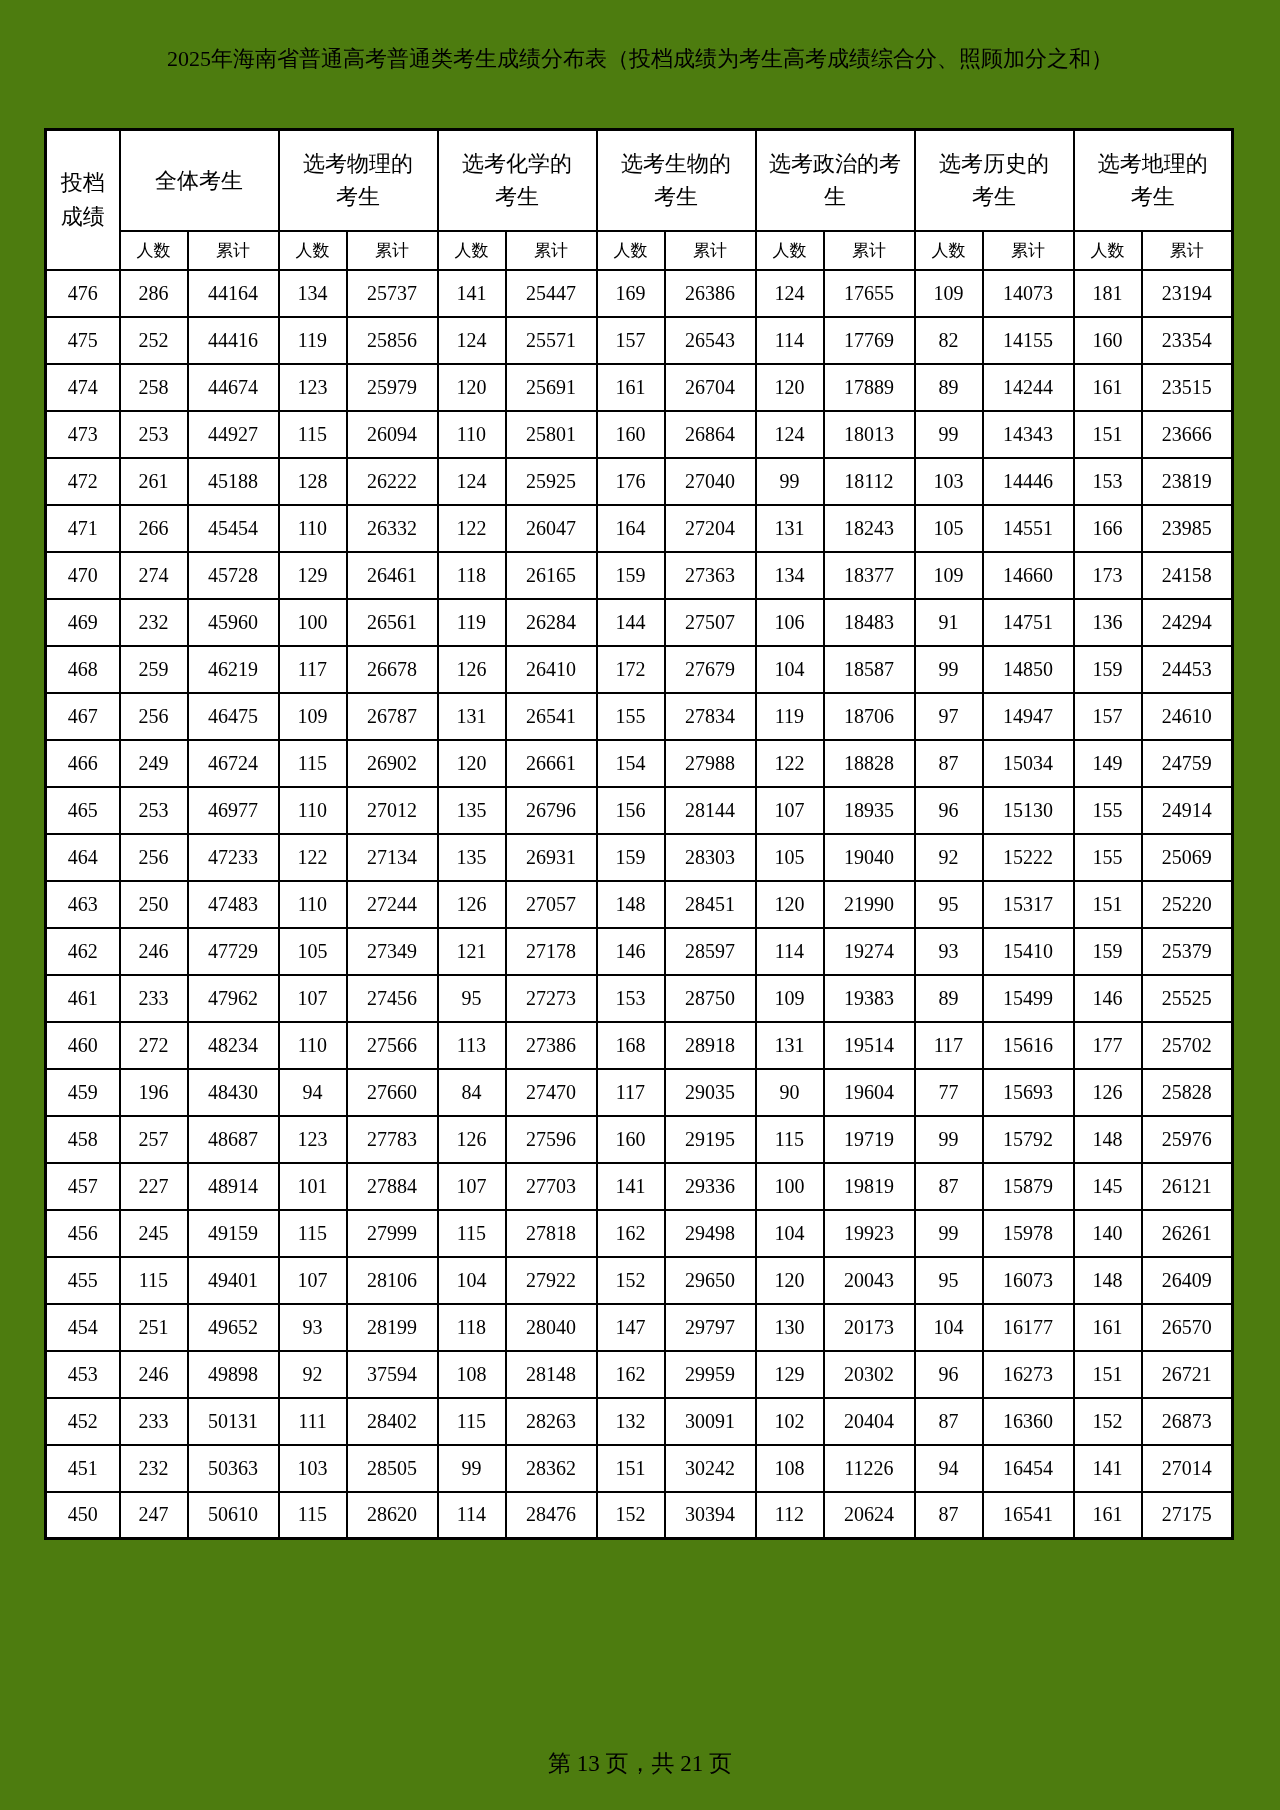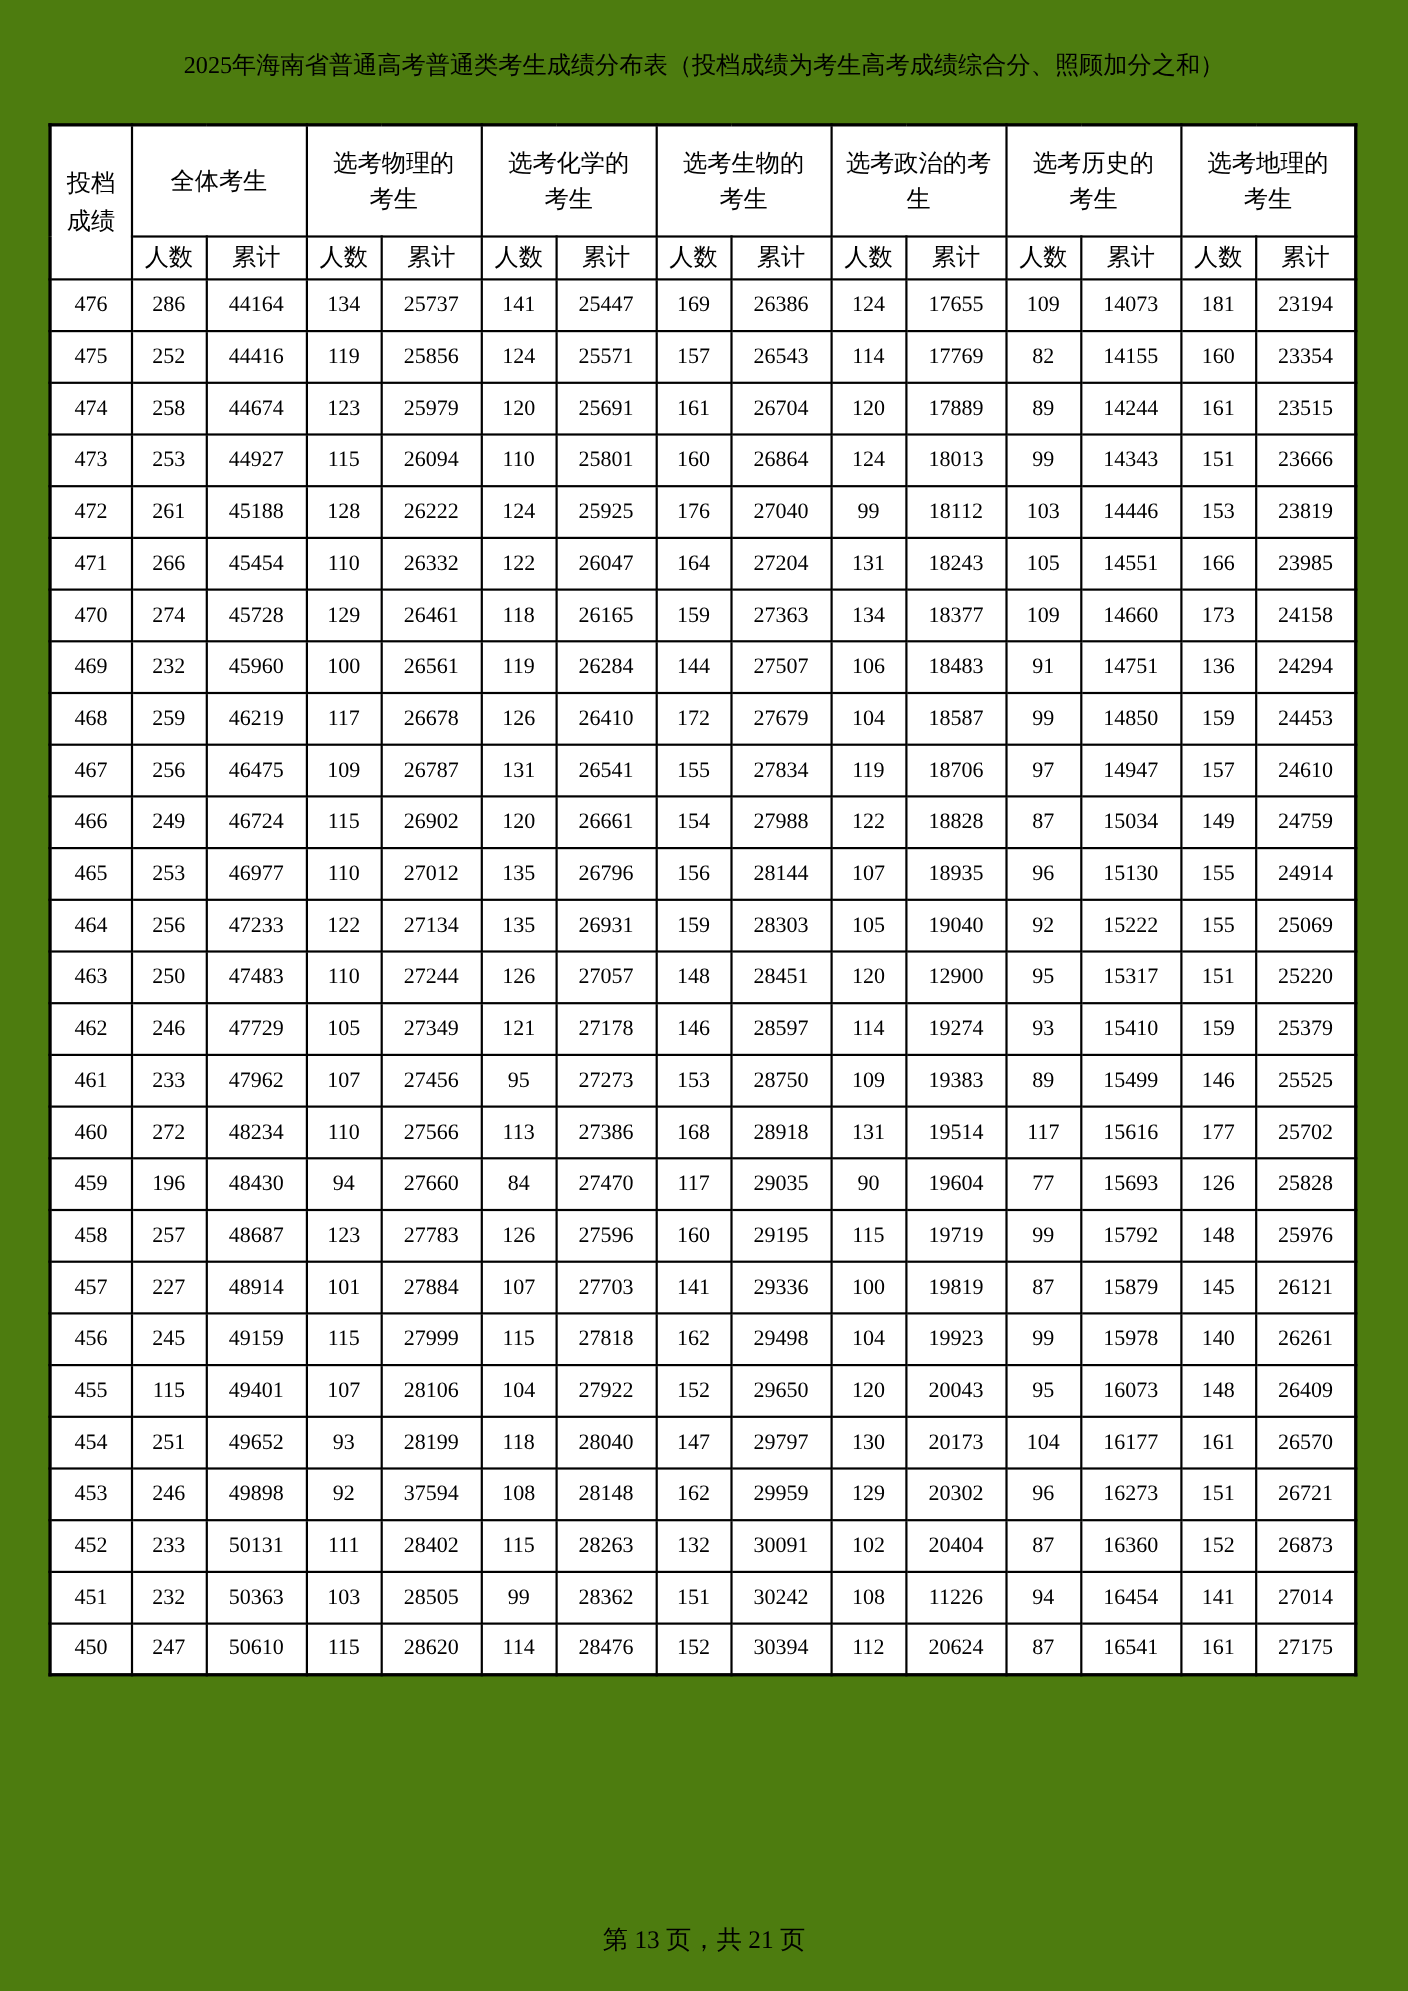--- a/index.html
+++ b/index.html
@@ -21,21 +21,21 @@
     top: 44px;
     left: 0;
     width: 100%;
     text-align: center;
     font-size: 22px;
     line-height: 30px;
     white-space: nowrap;
   }
   table.score-table {
     position: absolute;
-    top: 112px;
+    top: 128px;
     left: 44px;
     border-collapse: collapse;
     table-layout: fixed;
     border: 3px solid #000;
   }
   table.score-table th,
   table.score-table td {
     border: 2px solid #000;
     padding: 0;
     text-align: center;
@@ -48,21 +48,21 @@
   th.score-header {
     font-size: 22px;
     line-height: 34px;
     white-space: pre-line;
   }
   th.group-header {
     font-size: 22px;
     line-height: 33px;
     white-space: pre-line;
   }
-  th.sub-header { font-size: 22px; margin-top: 32px; }
+  th.sub-header { font-size: 17px; margin-top: 32px; }
   tbody tr { height: 47px; }
   tbody td { font-size: 20px; }
   .doc-footer {
     position: absolute;
     top: 1748px;
     left: 0;
     width: 100%;
     text-align: center;
     font-size: 23px;
     white-space: nowrap;
@@ -354,21 +354,21 @@
           <td>463</td>
           <td>250</td>
           <td>47483</td>
           <td>110</td>
           <td>27244</td>
           <td>126</td>
           <td>27057</td>
           <td>148</td>
           <td>28451</td>
           <td>120</td>
-          <td>12900</td>
+          <td>21990</td>
           <td>95</td>
           <td>15317</td>
           <td>151</td>
           <td>25220</td>
         </tr>
         <tr>
           <td>462</td>
           <td>246</td>
           <td>47729</td>
           <td>105</td>

